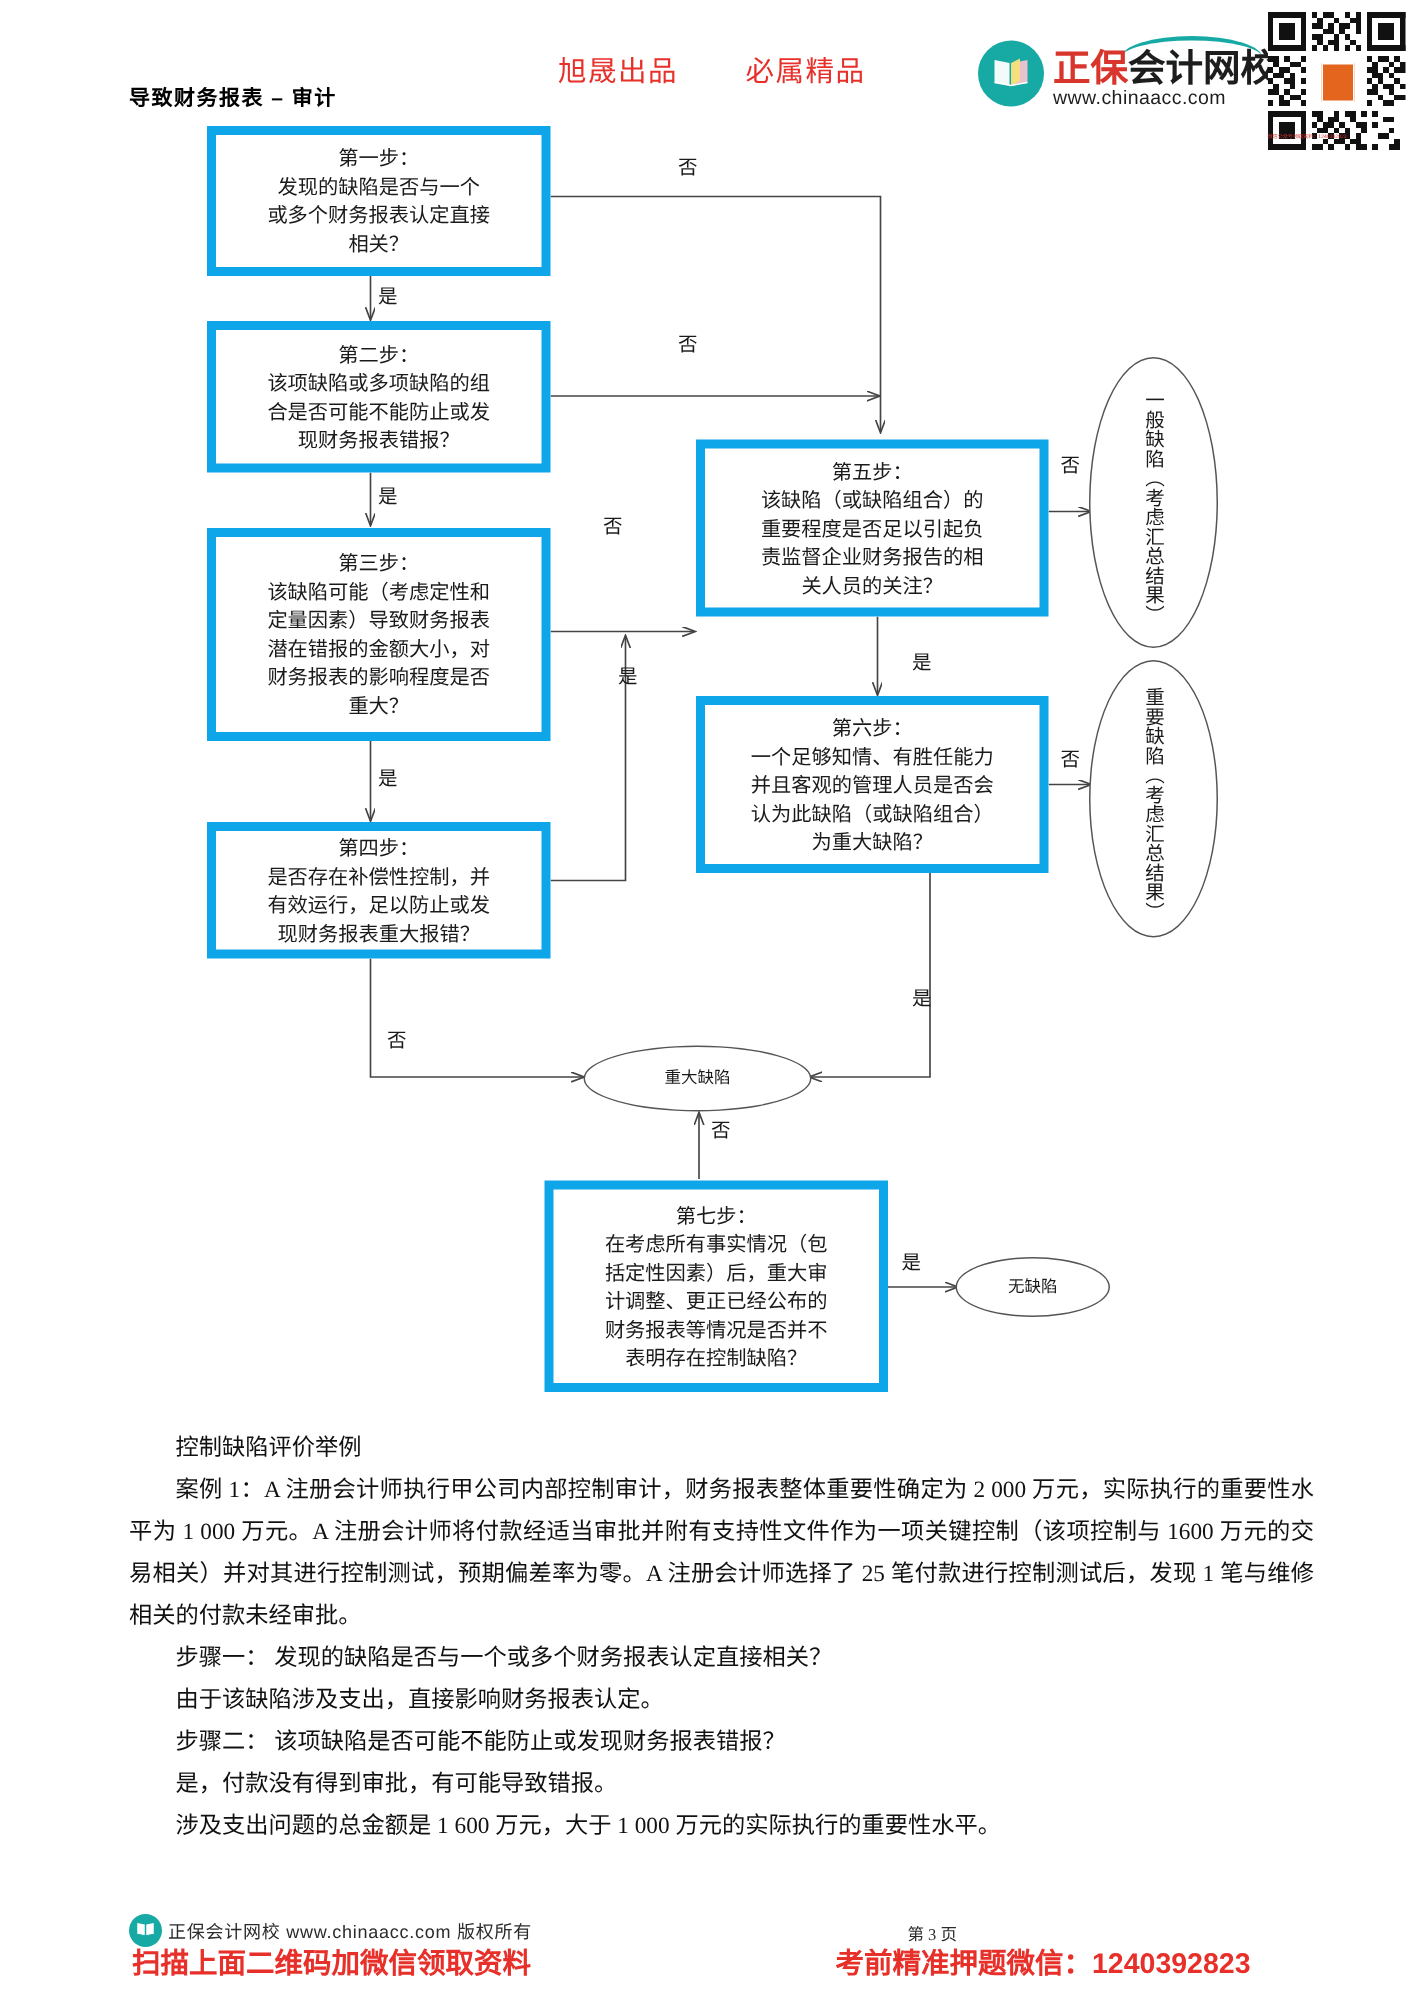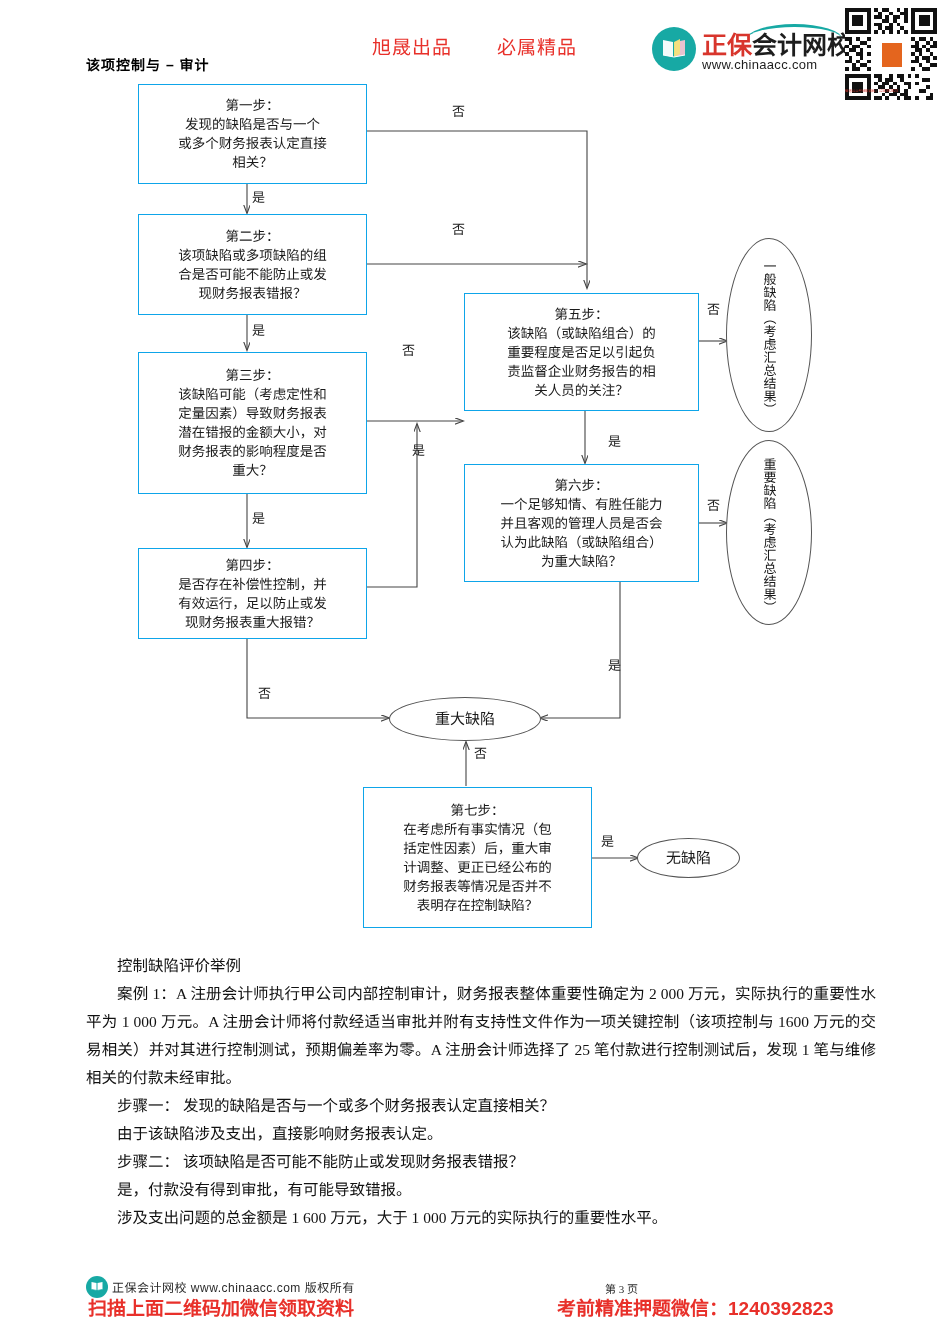--- a/index.html
+++ b/index.html
@@ -69,37 +69,37 @@
   }
   #qr-caption {
     position:absolute; left:845px; top:88px; width:100px;
     font-size:3.4px; color:#d8352c; white-space:nowrap;
     font-family:"Liberation Sans","DejaVu Sans",sans-serif;
   }
 
   
   #flowchart { position:absolute; left:0; top:0; width:950px; height:945px; }
   .node-box {
-    position:absolute; border:1px solid #0ea5e9; background:#fff;
+    position:absolute; border:6px solid #0ea5e9; background:#fff;
     box-sizing:border-box;
     display:flex; align-items:center; justify-content:center;
   }
   .node-text {
     font-family:"Liberation Sans","DejaVu Sans",sans-serif;
     font-size:13.5px; line-height:19px; text-align:center;
     padding:2px 6px; white-space:pre-line; color:#1a1a1a;
   }
   .node-ellipse {
     position:absolute; border:1px solid #555; border-radius:50%;
     background:#fff; box-sizing:border-box;
     display:flex; align-items:center; justify-content:center;
   }
   .ellipse-text-h {
     font-family:Liberation Serif, serif;
-    font-size:15px; line-height:18px; text-align:center; color:#1a1a1a;
+    font-size:11px; line-height:18px; text-align:center; color:#1a1a1a;
   }
   .ellipse-text-v {
     font-family:"Liberation Sans","DejaVu Sans",sans-serif;
     font-size:13px; line-height:15px; color:#1a1a1a;
     writing-mode: vertical-rl; text-orientation: upright;
     height:150px; text-align:center; letter-spacing:0px;
   }
   .edge-label {
     position:absolute;
     font-family:"Liberation Sans","DejaVu Sans",sans-serif;
@@ -144,21 +144,21 @@
     position:absolute; left:557px; top:21px;
     font-size:19px; font-weight:bold; color:#e8302a; white-space:nowrap;
     font-family:"Liberation Sans","DejaVu Sans",sans-serif;
   }
 </style>
 </head>
 <body>
 
 <div id="header-band">
 
-  <div id="doc-subject">该项控制与 – 审计</div>
+  <div id="doc-subject">导致财务报表 – 审计</div>
 
   <div class="promo-text" id="promo-left">旭晟出品</div>
   <div class="promo-text" id="promo-right">必属精品</div>
 
   <div id="brand-logo">
     <div id="brand-mark">
       <svg class="book" viewBox="0 0 24 22">
         <polygon points="1,17 11,19 11,4 1,2" fill="#ffffff" opacity="0.95"></polygon>
         <polygon points="23,17 13,19 13,4 23,2" fill="#f3c3d2" opacity="0.95"></polygon>
         <polygon points="12,19 12,4 18,1 18,16" fill="#f7e07a" opacity="0.95"></polygon>

